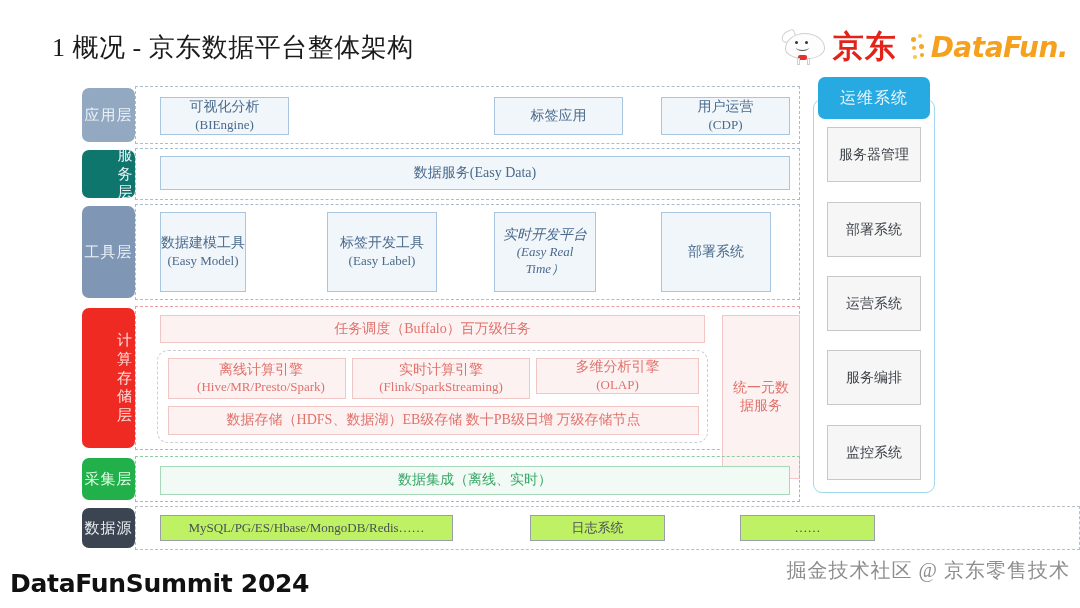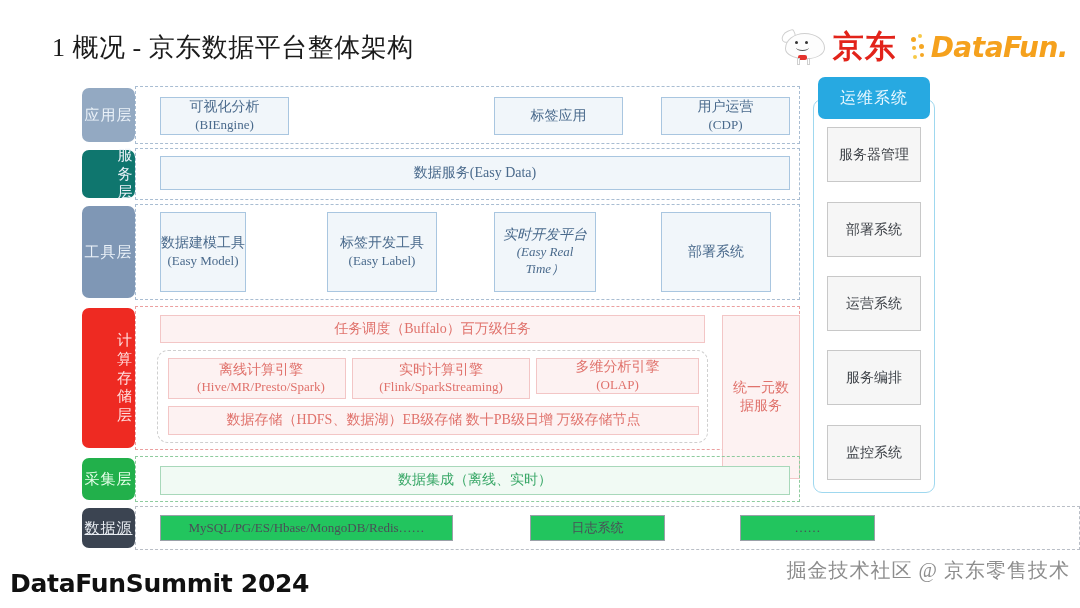--- a/index.html
+++ b/index.html
@@ -90,21 +90,21 @@
   }
   .cell-blue .en { font-size: 13px; }
   .cell-pink {
     background: #fdf2f2; border: 1.1px solid #f3c6c6; color: #e0726c; font-size: 14px;
   }
   .cell-pink .en { font-size: 13px; }
   .cell-green {
     background: #f1faf4; border: 1.1px solid #a8d8ba; color: #3aa868; font-size: 14px;
   }
   .cell-gray {
-    background: #22c55e; border: 1.2px solid #9aa0a8; color: #4a4f57; font-size: 13px;
+    background: #bef264; border: 1.2px solid #9aa0a8; color: #4a4f57; font-size: 13px;
   }
   .inner-dash {
     position: absolute; border: 1.2px dashed #cfcfcf; border-radius: 11px;
   }
 
   
   .ops-panel {
     position: absolute; left: 813px; top: 99px; width: 122px; height: 394px;
     background: #ffffff; border: 1.6px solid #9fd8ef; border-radius: 9px;
   }
@@ -234,21 +234,21 @@
       <span style="padding:0 6px;">统一元数据服务</span>
     </div>
 
     <div class="layer-band green" style="left:135px; top:456px; width:665px; height:46px;"></div>
     <div class="layer-tag tag-green" style="left:82px; top:458px; width:53px; height:42px;">采集层</div>
     <div class="cell cell-green" style="left:160px; top:466px; width:630px; height:29px;">
       <span>数据集成（离线、实时）</span>
     </div>
 
     <div class="layer-band gray" style="left:135px; top:506px; width:945px; height:44px;"></div>
-    <div class="layer-tag tag-dark" style="left:82px; top:508px; width:53px; height:40px;text-decoration:underline;">数据源</div>
+    <div class="layer-tag tag-dark" style="left:82px; top:508px; width:53px; height:40px;">数据源</div>
     <div class="cell cell-gray" style="left:160px; top:515px; width:293px; height:26px;">
       <span>MySQL/PG/ES/Hbase/MongoDB/Redis……</span>
     </div>
     <div class="cell cell-gray" style="left:530px; top:515px; width:135px; height:26px;">
       <span>日志系统</span>
     </div>
     <div class="cell cell-gray" style="left:740px; top:515px; width:135px; height:26px;">
       <span>……</span>
     </div>
 

